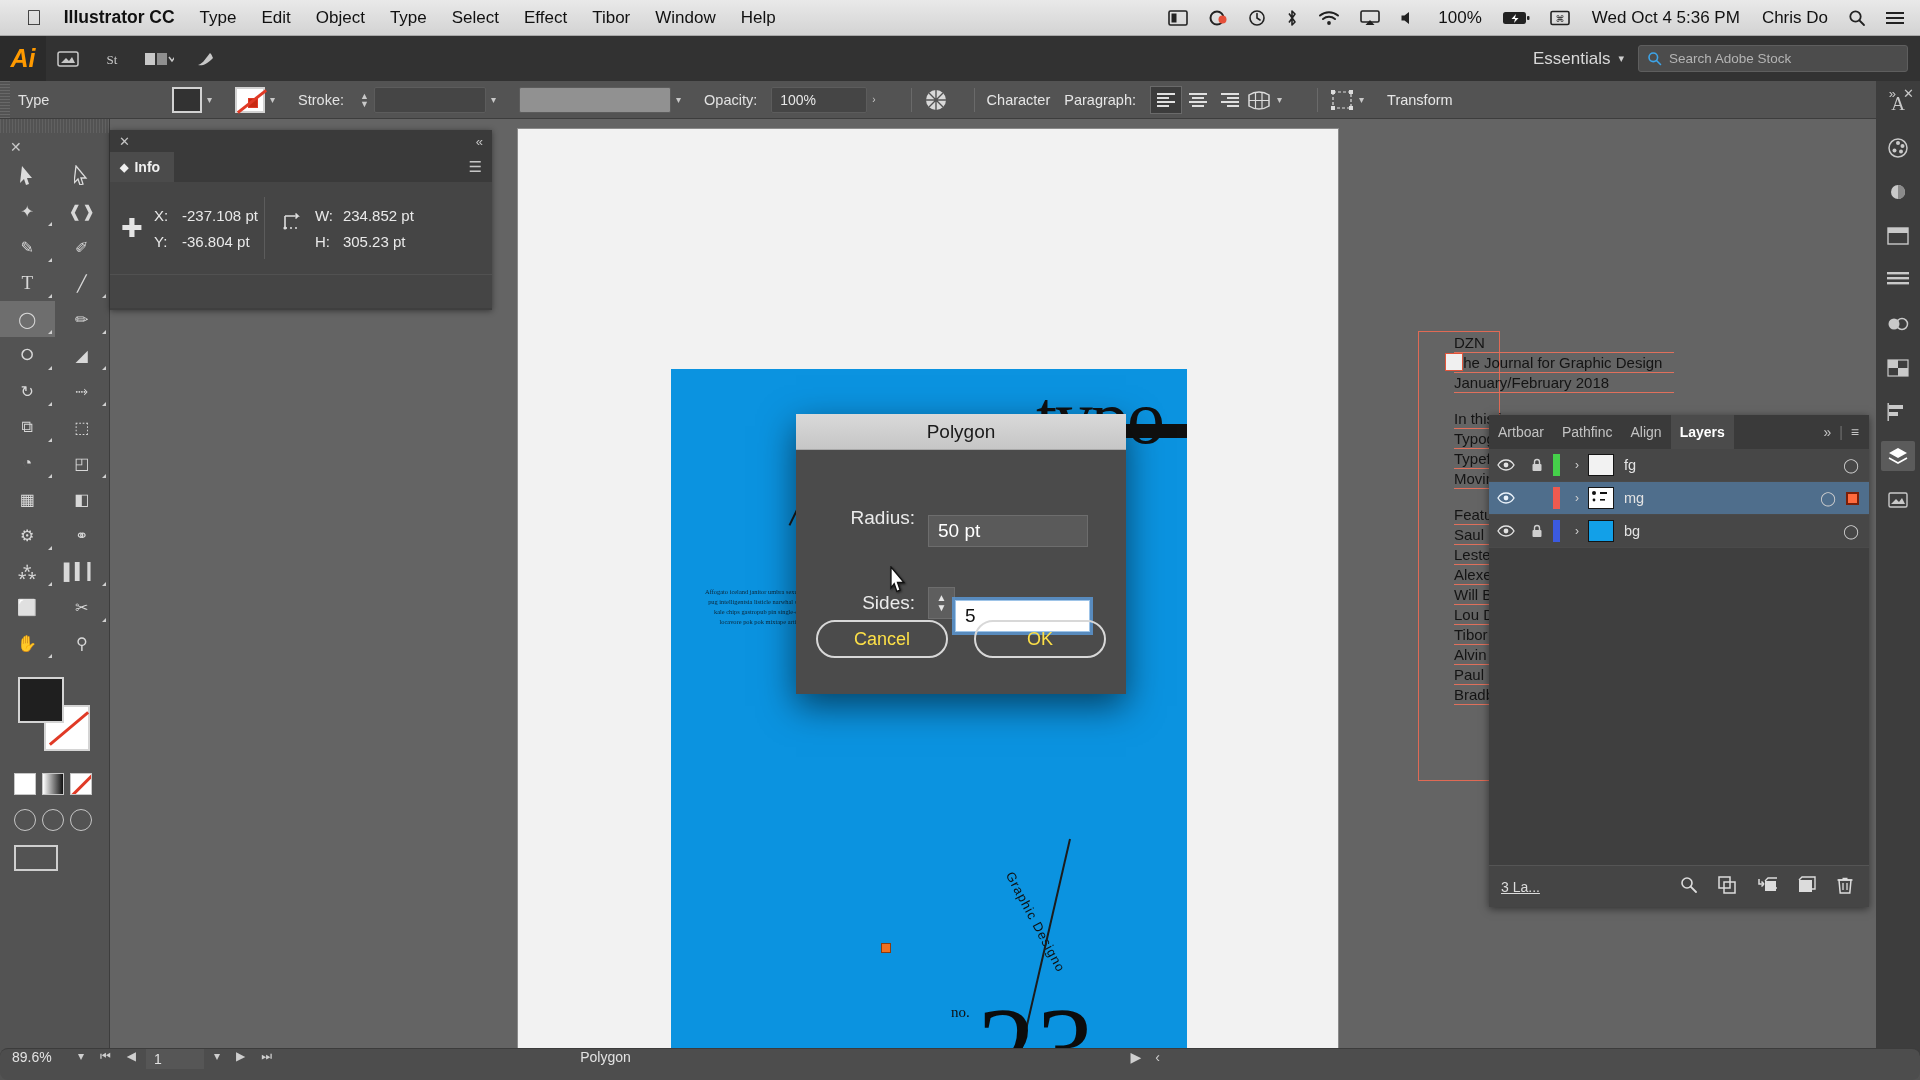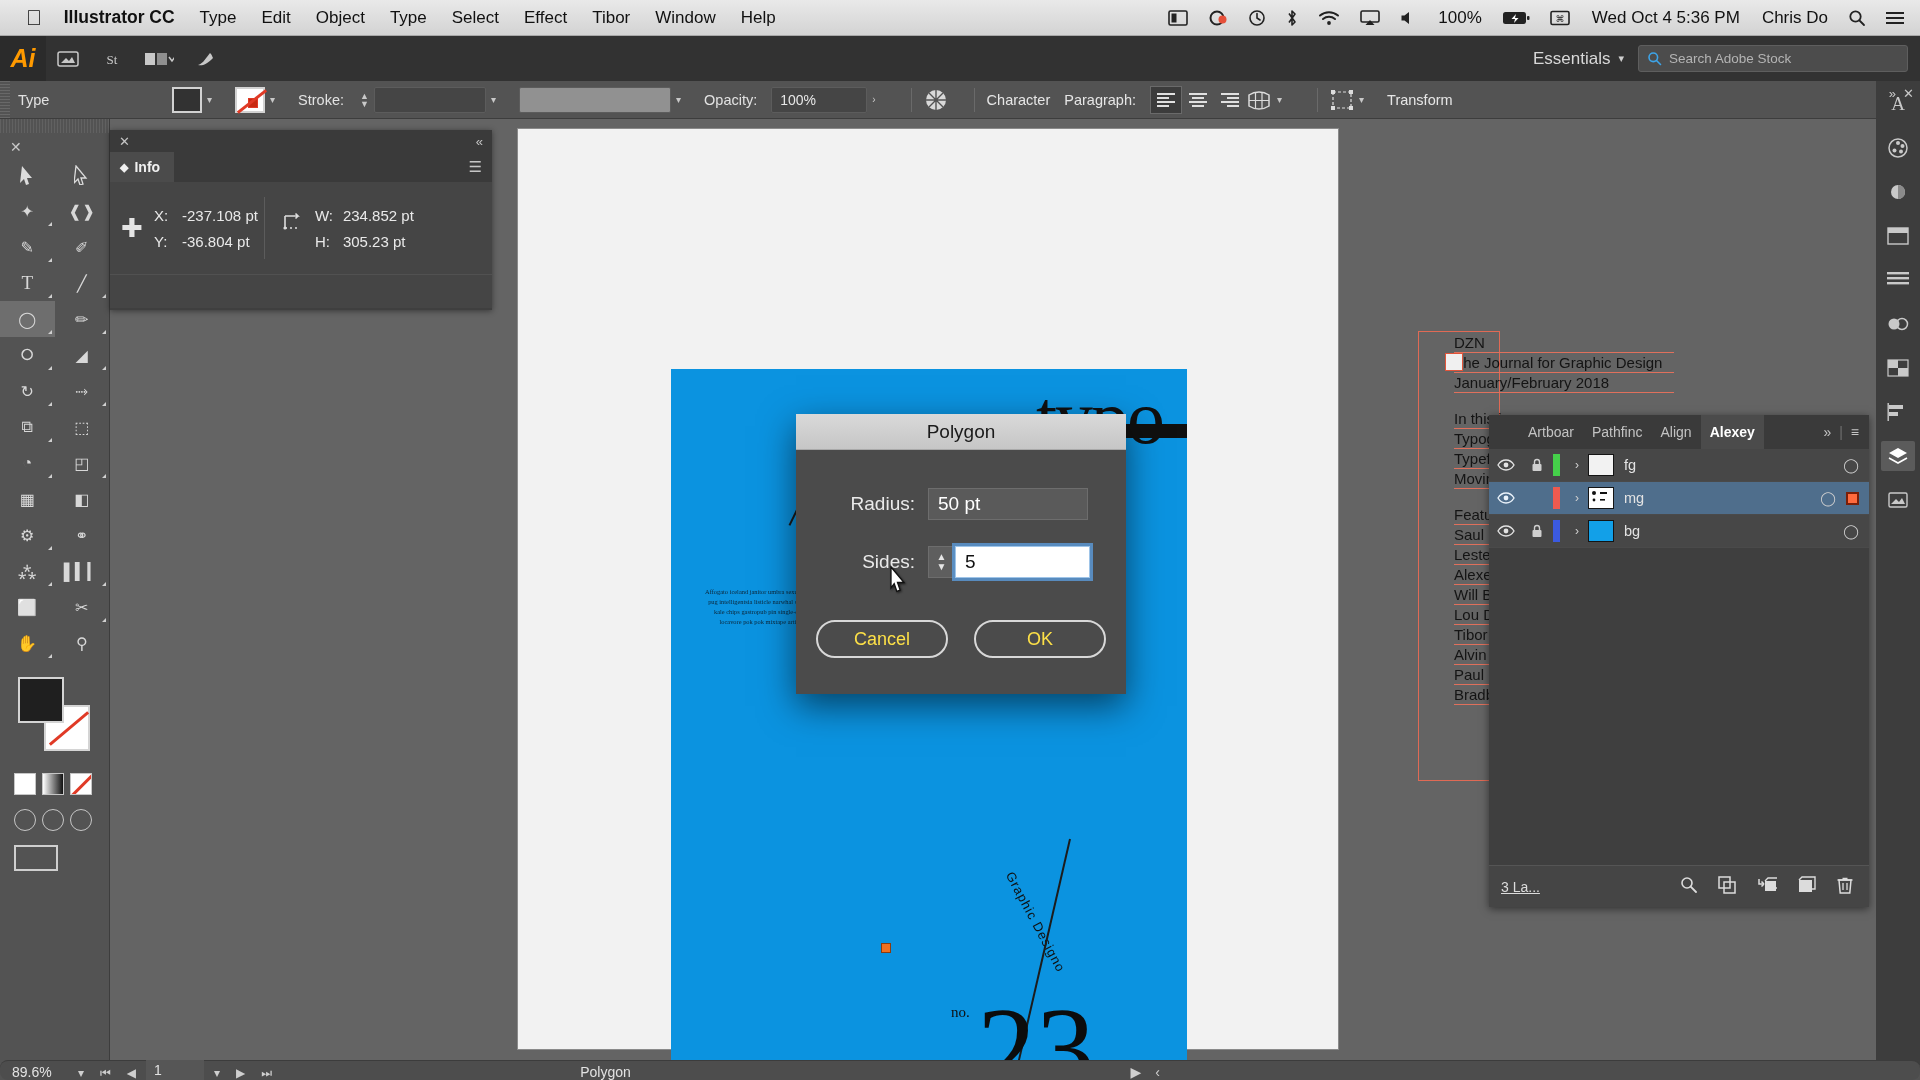--- a/index.html
+++ b/index.html
@@ -178,21 +178,21 @@
   .info .k{ width:20px; text-align:left;}
   .info .divider{ width:1px; height:62px; background:#5c5c5c; margin:0 16px 0 6px;}
   .info .whicon{ width:28px; margin-right:6px; color:#ddd; font-size:18px;}
   .info .foot{ height:34px; background:#454545; border-top:1px solid #515151;}
 
   
   .layers{
     position:absolute; left:1489px; top:415px; width:380px; height:492px;
     background:#3f3f3f; box-shadow:0 2px 8px rgba(0,0,0,.5);
   }
-  .layers .tabs{ height:34px; background:#3a3a3a; display:flex; align-items:center;padding-left:30px;}
+  .layers .tabs{ height:34px; background:#3a3a3a; display:flex; align-items:center;}
   .layers .tab{ height:34px; padding:0 9px; display:flex; align-items:center;
     color:#c3c3c3; font-size:14px; overflow:hidden; max-width:76px; white-space:nowrap;}
   .layers .tab.active{ background:#4b4b4b; color:#fff; font-weight:bold;}
   .layers .tright{ margin-left:auto; display:flex; align-items:center; gap:8px;
     padding-right:10px; color:#c6c6c6; font-size:14px;}
   .lrow{ height:33px; display:flex; align-items:center; color:#e3e3e3; font-size:14.5px;
     border-bottom:1px solid #4a4a4a; background:#474747;}
   .lrow.sel{ background:#4f6e8c; }
   .lc{ display:flex; align-items:center; justify-content:center;}
   .eye{ width:34px; color:#e2e2e2; font-size:14px;}
@@ -228,39 +228,39 @@
     position:absolute; left:796px; top:414px; width:330px; height:280px;
     background:#4b4b4b; box-shadow:0 12px 34px rgba(0,0,0,.55);
   }
   .dlg-title{ height:36px; background:linear-gradient(#d9d9d9,#c6c6c6);
     display:flex; align-items:center; justify-content:center;
     color:#1a1a1a; font-size:19px; border-bottom:1px solid #a9a9a9;}
   .dlg-body{ position:relative; height:244px; padding:38px 30px 0 40px; color:#ebebeb;}
   .drow{ display:flex; align-items:center; margin-bottom:26px;}
   .dlabel{ width:92px; text-align:right; font-size:19px; color:#eaeaea; padding-right:13px;}
   .dinput{ width:160px; height:32px; background:#5a5a5a; border:1px solid #6d6d6d;
-    display:flex; align-items:center; padding:0 9px; color:#fff; font-size:19px;}
+    display:flex; align-items:center; padding:0 9px; color:#fff; font-size:19px;margin-top:27px;}
   .dinput.focus{ background:#fff; color:#111; border:1px solid #9ec4e8;
     box-shadow:0 0 0 3px rgba(90,150,210,.85);}
   .dstep{ width:27px; height:32px; background:#5e5e5e; border:1px solid #6d6d6d;
     display:flex; flex-direction:column; align-items:center; justify-content:center;
     color:#e6e6e6; font-size:10px; line-height:10px;}
   .dbtns{ position:absolute; left:0; right:0; bottom:36px;
     display:flex; justify-content:center; gap:26px;}
   .dbtn{ width:132px; height:38px; border:2px solid #d8d8d8; border-radius:19px;
     display:flex; align-items:center; justify-content:center;
     color:#fde047; font-size:18px; background:transparent;}
   .cursor{ position:absolute; left:890px; top:566px; width:0;height:0; z-index:60;}
   .cursor svg{ filter:drop-shadow(1px 1px 1px rgba(0,0,0,.6));}
 
   
   .status{
-    position:absolute; left:0; bottom:0; width:1920px; height:20px;
+    position:absolute; left:0; bottom:0; width:1920px; height:32px;
     background:#4d4d4d; border-top:1px solid #3c3c3c;
-    display:flex; align-items:flex-end; color:#e2e2e2; font-size:14px;border-radius:8px;
+    display:flex; align-items:flex-start; color:#e2e2e2; font-size:14px;border-radius:8px;
   }
   .status .zoom{ width:70px; padding-left:12px;}
   .status .sc{ padding:0 8px; color:#cfcfcf; font-size:12px;}
   .status .pg{ width:58px; background:#565656; height:20px; display:flex;
     align-items:center; padding-left:8px; margin:0 2px;}
   .status .tname{ margin-left:300px; }
   .status .right{ margin-left:auto; display:flex; gap:14px; padding-right:760px; color:#cfcfcf;}
 </style>
 </head>
 <body>
@@ -634,21 +634,21 @@
       </span>
     </div>
     <div class="foot"></div>
   </div>
 
   <div class="layers">
     <div class="tabs">
       <span class="tab">Artboar</span>
       <span class="tab">Pathfinc</span>
       <span class="tab">Align</span>
-      <span class="tab active">Alexey</span>
+      <span class="tab active">Layers</span>
       <span class="tright">
         <span>»</span>
         <span style="color:#6f6f6f">|</span>
         <span>≡</span>
       </span>
     </div>
 
     <div class="list">
 
       <div class="lrow">

